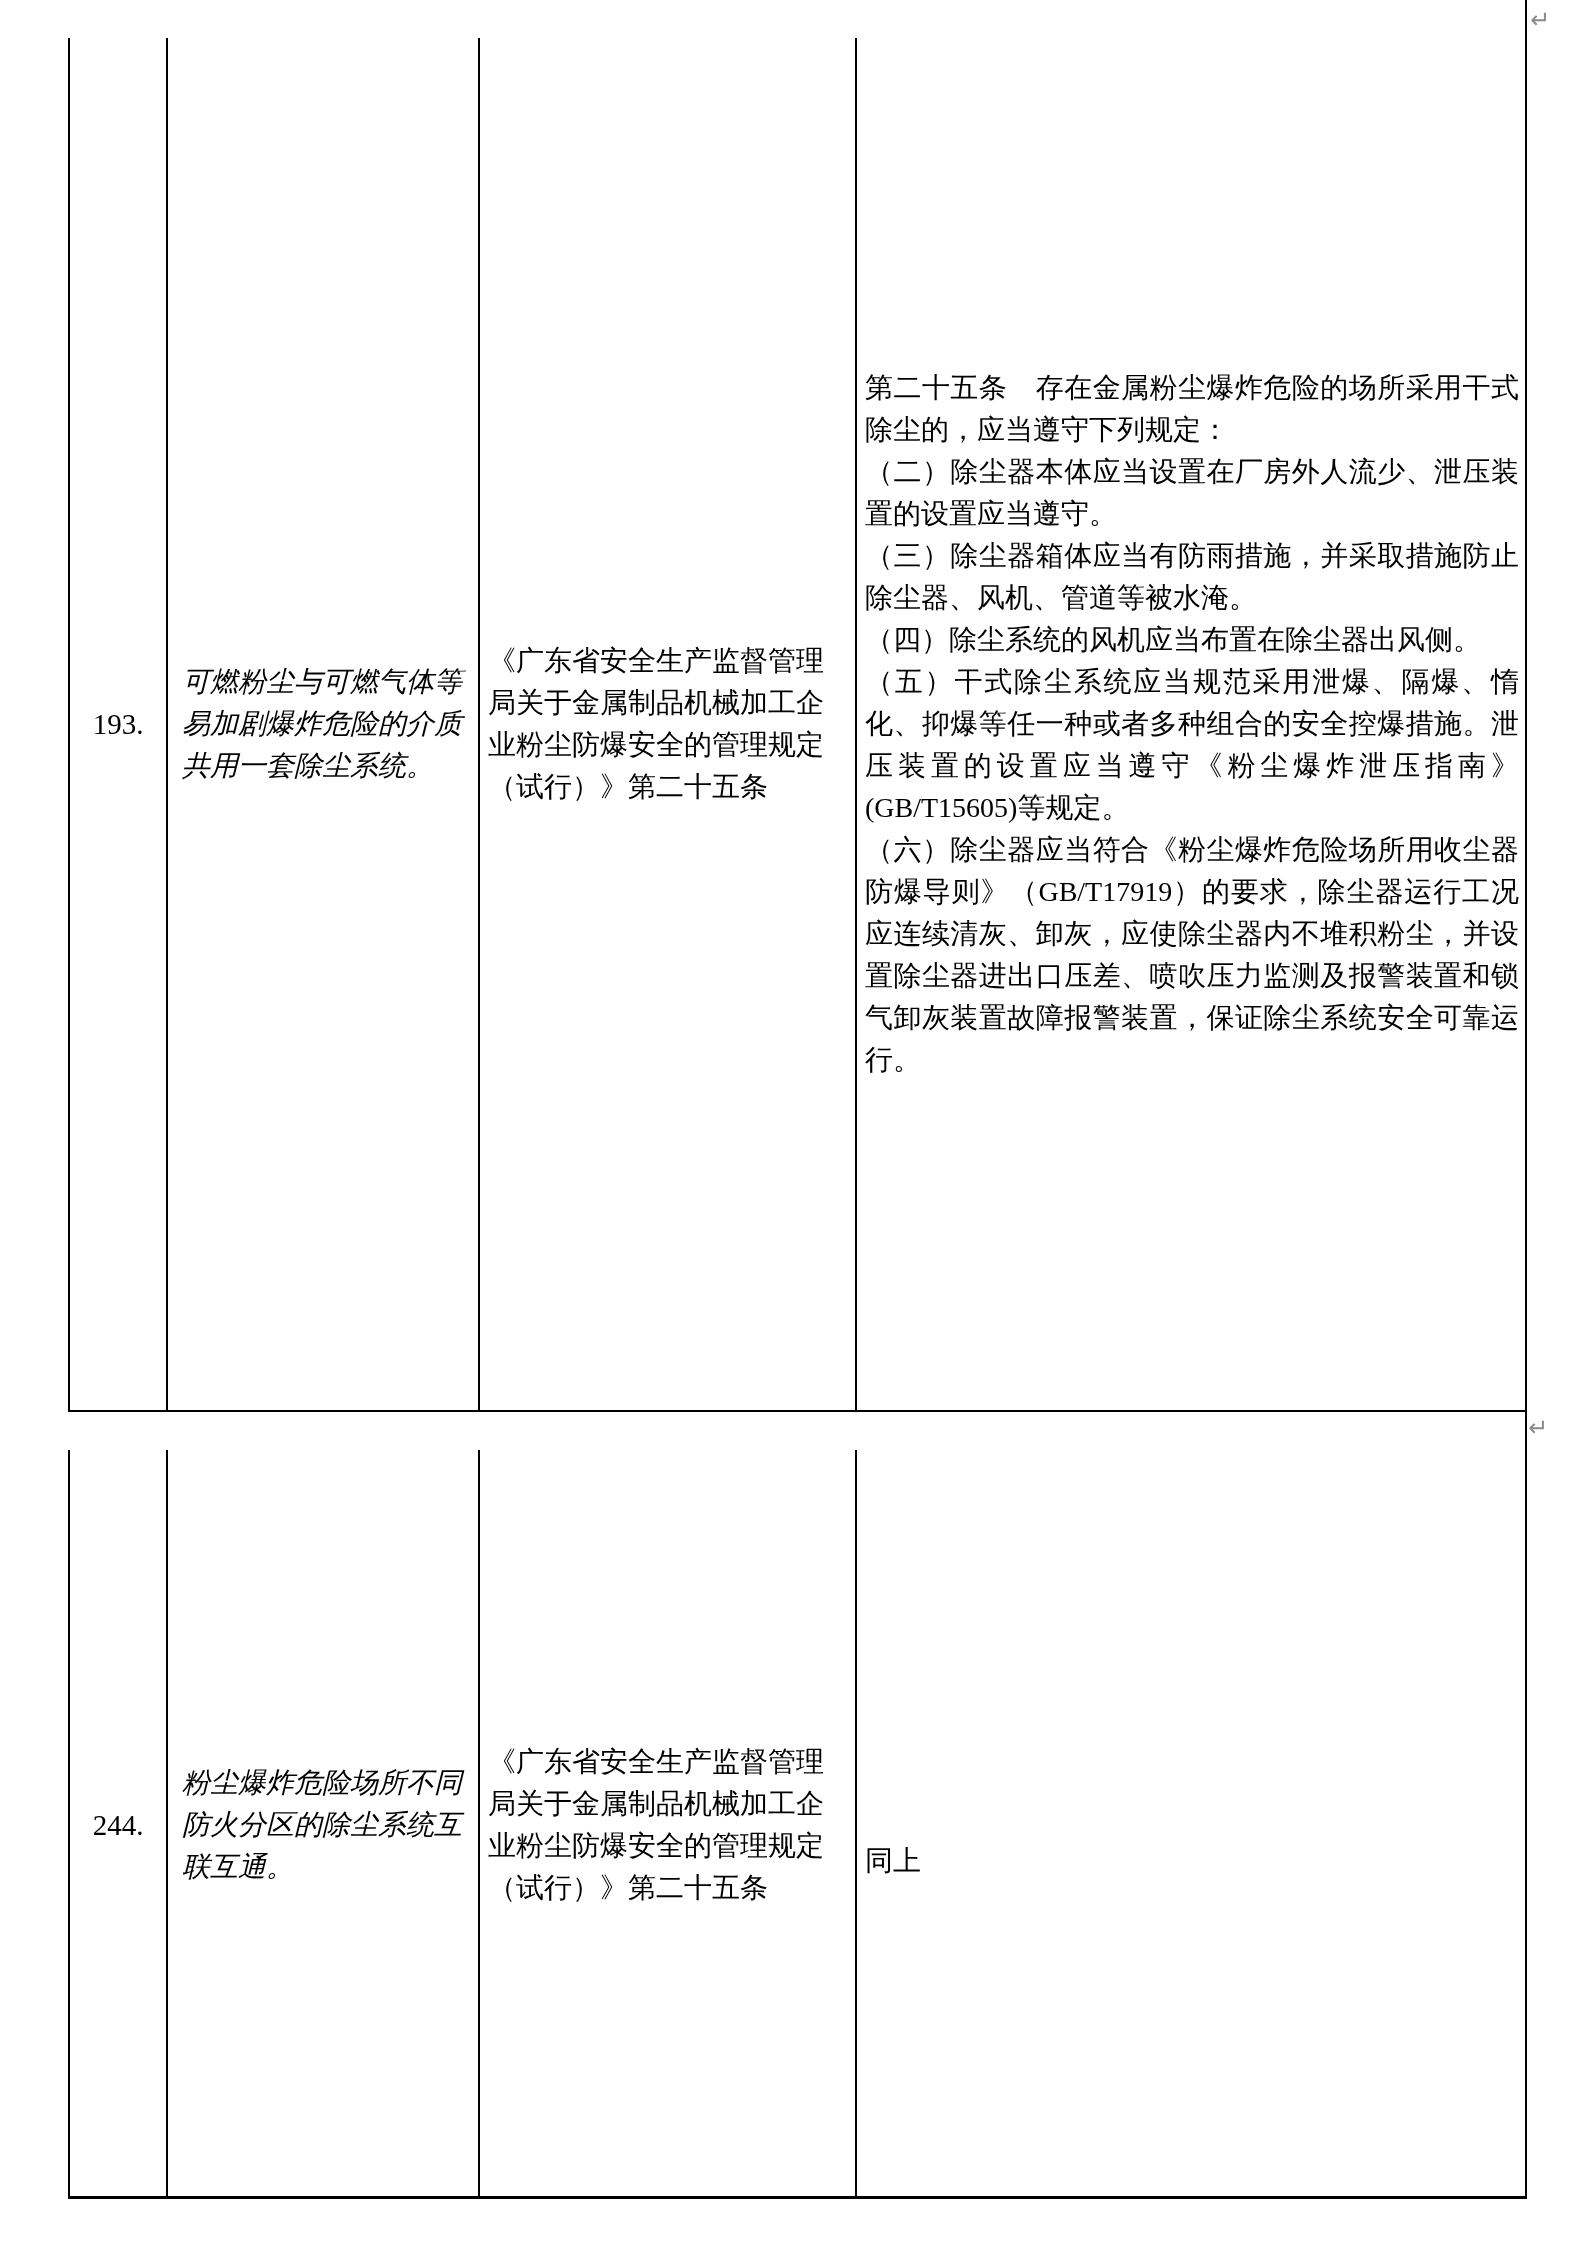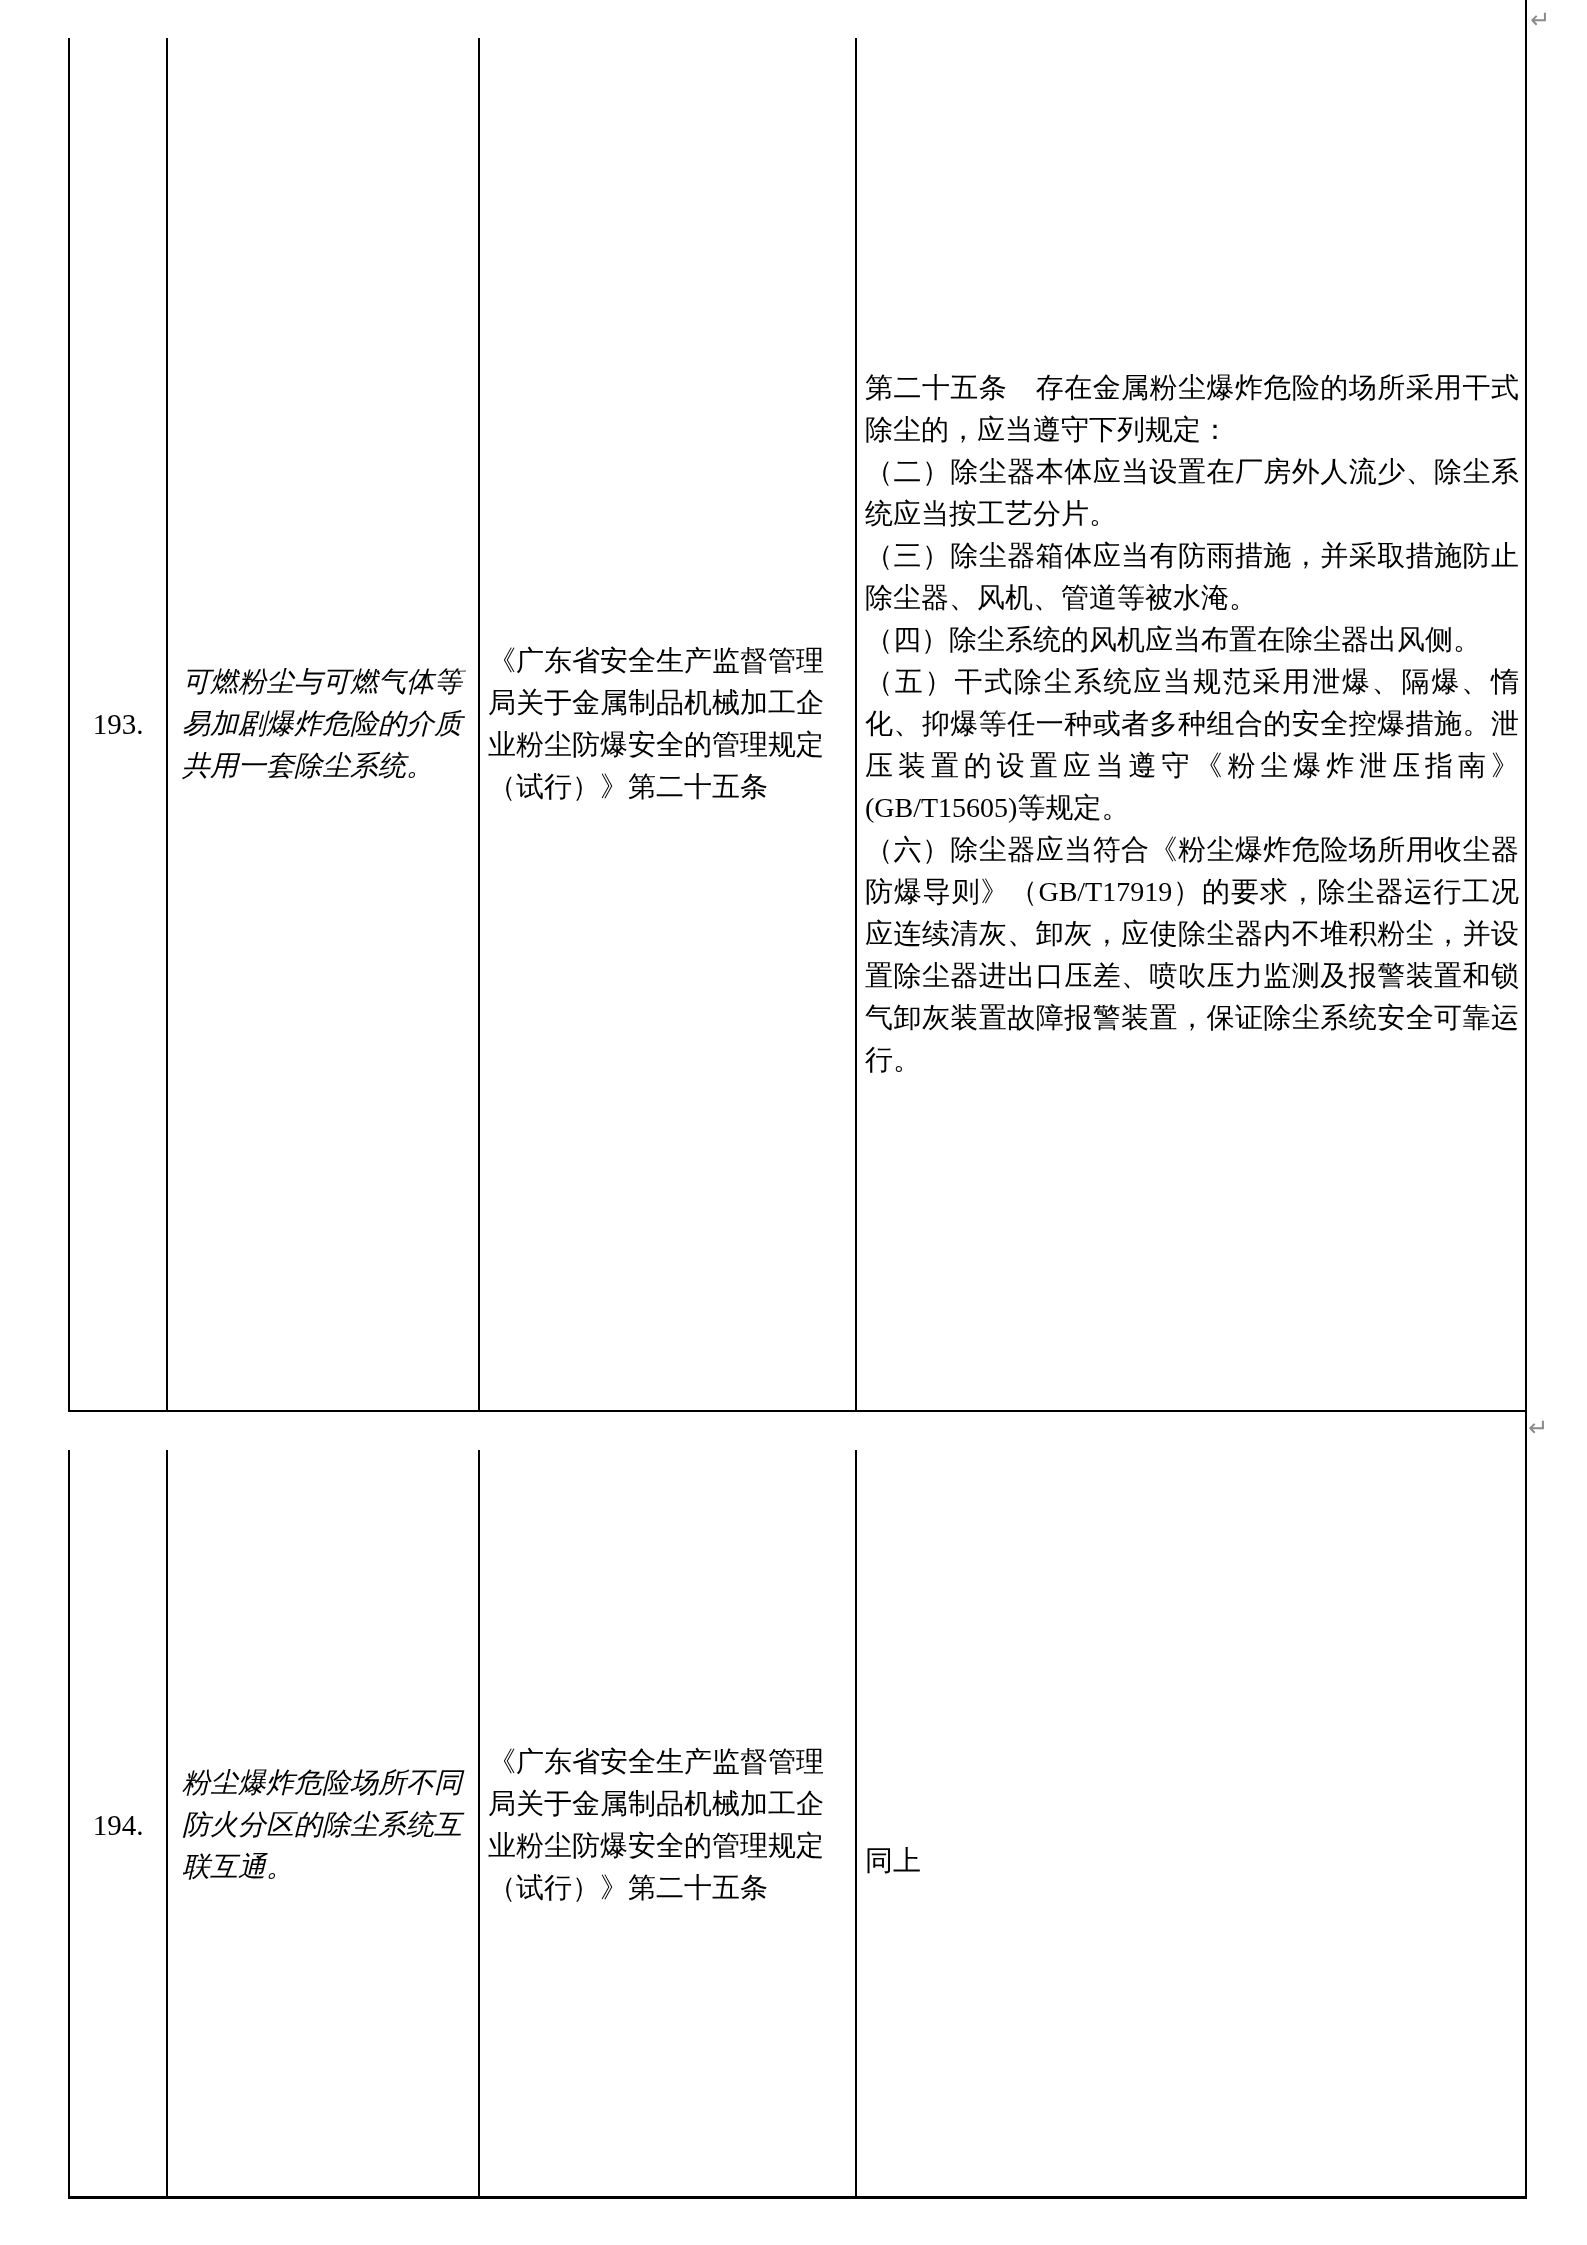--- a/index.html
+++ b/index.html
@@ -72,29 +72,29 @@
     <span>193.</span>
   </div>
   <div class="cell row-1 cell-issue">
     <span>可燃粉尘与可燃气体等易加剧爆炸危险的介质共用一套除尘系统。</span>
   </div>
   <div class="cell row-1 cell-basis">
     <span>《广东省安全生产监督管理局关于金属制品机械加工企业粉尘防爆安全的管理规定（试行）》第二十五条</span>
   </div>
   <div class="cell row-1 cell-provision">
       <p>第二十五条　存在金属粉尘爆炸危险的场所采用干式除尘的，应当遵守下列规定：</p>
-      <p>（二）除尘器本体应当设置在厂房外人流少、除尘系统应当按工艺分片。</p>
+      <p>（二）除尘器本体应当设置在厂房外人流少、泄压装置的设置应当遵守。</p>
       <p>（三）除尘器箱体应当有防雨措施，并采取措施防止除尘器、风机、管道等被水淹。</p>
       <p>（四）除尘系统的风机应当布置在除尘器出风侧。</p>
       <p>（五）干式除尘系统应当规范采用泄爆、隔爆、惰化、抑爆等任一种或者多种组合的安全控爆措施。泄压装置的设置应当遵守《粉尘爆炸泄压指南》(GB/T15605)等规定。</p>
       <p>（六）除尘器应当符合《粉尘爆炸危险场所用收尘器防爆导则》（GB/T17919）的要求，除尘器运行工况应连续清灰、卸灰，应使除尘器内不堆积粉尘，并设置除尘器进出口压差、喷吹压力监测及报警装置和锁气卸灰装置故障报警装置，保证除尘系统安全可靠运行。</p>
     </div>
 
   <div class="cell cell-no">
-    <span>194.</span>
+    <span>244.</span>
   </div>
   <div class="cell cell-issue">
     <span>粉尘爆炸危险场所不同防火分区的除尘系统互联互通。</span>
   </div>
   <div class="cell cell-basis">
     <span>《广东省安全生产监督管理局关于金属制品机械加工企业粉尘防爆安全的管理规定（试行）》第二十五条</span>
   </div>
   <div class="cell cell-provision cell-same">
       <p>同上</p>
     </div>

